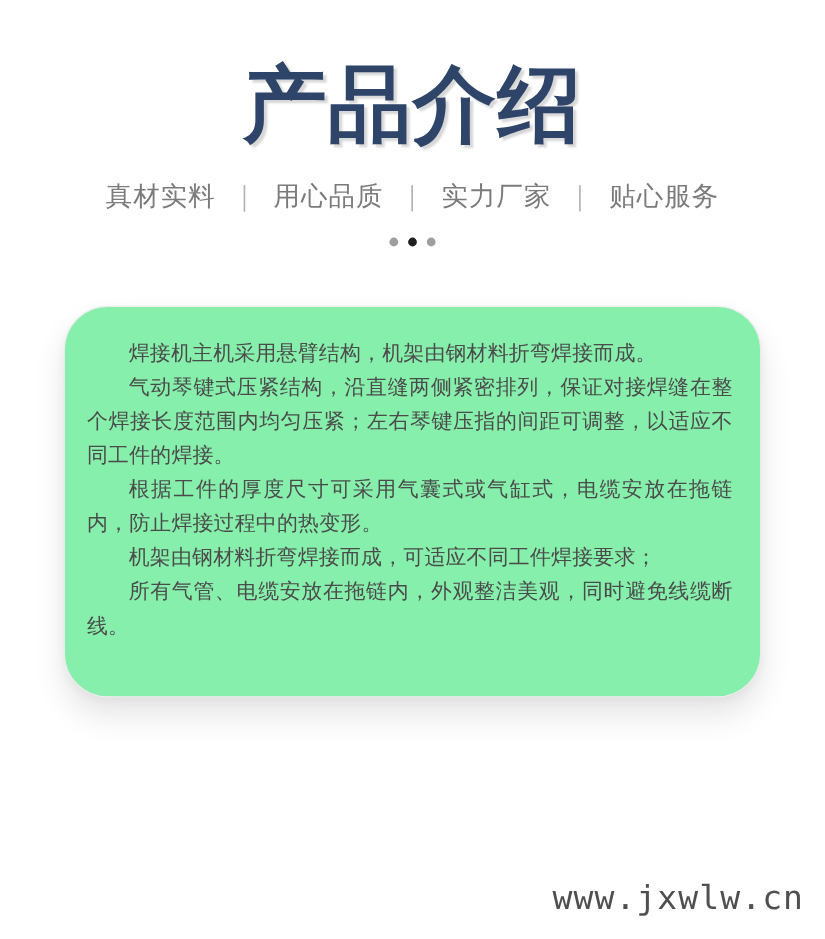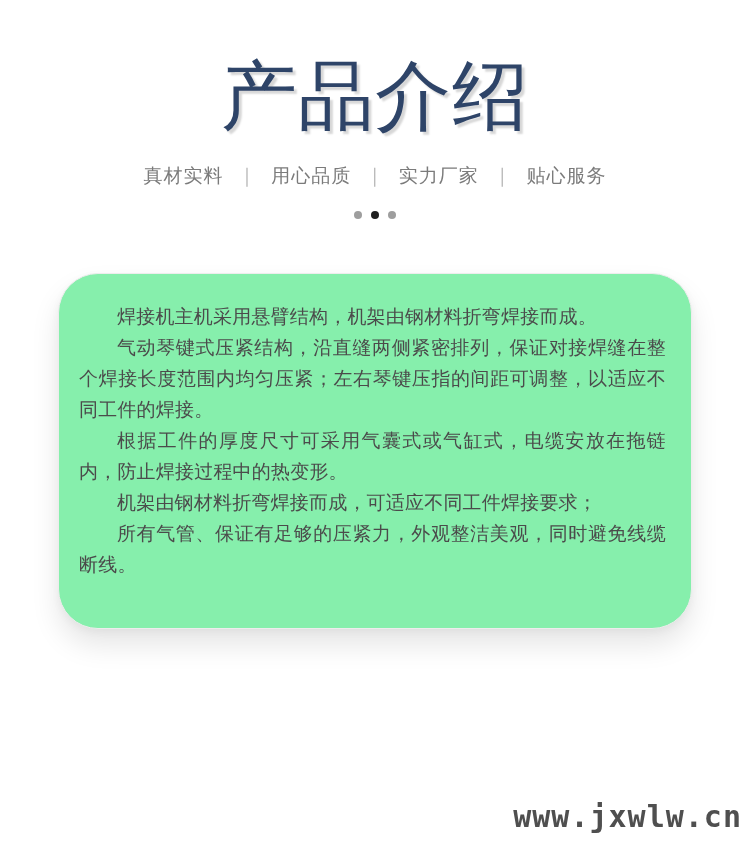--- a/index.html
+++ b/index.html
@@ -17,28 +17,28 @@
   body{
     width:750px;height:854px;
     background:#ffffff;
     font-family:"Liberation Sans","DejaVu Sans",sans-serif;
     position:relative;overflow:hidden;
   }
   .hero{width:100%;text-align:center;}
   .page-title{
     padding-top:58px;
     font-size:76px;line-height:1;
-    font-weight:normal;
+    font-weight:bold;
     color:var(--title-color);
     letter-spacing:1px;
     text-shadow:3px 3px 2px rgba(0,0,0,0.16);
   }
   .tagline{
     margin-top:32px;
-    font-size:19px;line-height:1.1;
+    font-size:24px;line-height:1.1;
     color:var(--tagline-color);
     letter-spacing:1px;
     white-space:nowrap;
   }
   .tagline .sep{
     color:var(--tagline-separator-color);
     margin:0 14px;
     font-weight:normal;
   }
   .dots{
@@ -64,23 +64,23 @@
     margin:0;
     font-size:19px;
     line-height:31px;
     color:var(--body-text-color);
     text-align:justify;
     text-indent:2em;
     letter-spacing:0.2px;
   }
   .watermark{
     position:absolute;
-    top:799px;right:8px;
+    top:799px;right:19px;
     font-family:"DejaVu Sans Mono",monospace;
-    font-weight:bold;
+    font-weight:normal;
     font-size:30px;
     letter-spacing:1px;
     color:var(--watermark-color);
     white-space:nowrap;
   }
 </style>
 </head>
 <body>
 
 <div class="hero">
@@ -95,16 +95,16 @@
     <span class="dot active"></span>
     <span class="dot"></span>
   </div>
 </div>
 
 <div class="content-card">
   <p>焊接机主机采用悬臂结构，机架由钢材料折弯焊接而成。</p>
   <p>气动琴键式压紧结构，沿直缝两侧紧密排列，保证对接焊缝在整个焊接长度范围内均匀压紧；左右琴键压指的间距可调整，以适应不同工件的焊接。</p>
   <p>根据工件的厚度尺寸可采用气囊式或气缸式，电缆安放在拖链内，防止焊接过程中的热变形。</p>
   <p>机架由钢材料折弯焊接而成，可适应不同工件焊接要求；</p>
-  <p>所有气管、保证有足够的压紧力，外观整洁美观，同时避免线缆断线。</p>
+  <p>所有气管、电缆安放在拖链内，外观整洁美观，同时避免线缆断线。</p>
 </div>
 
 <div class="watermark">www.jxwlw.cn</div>
 
 </body></html>

